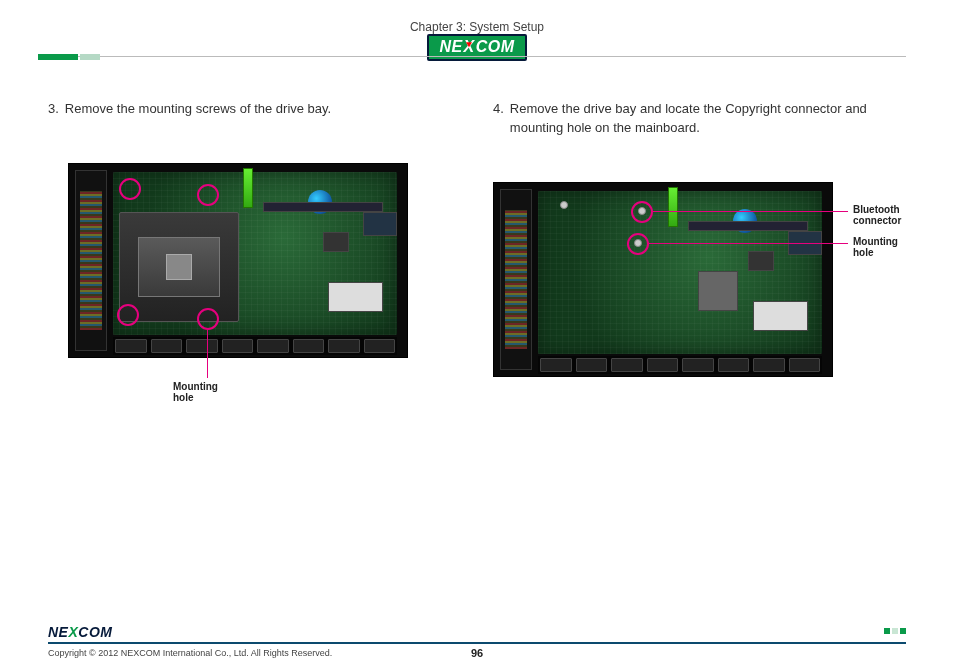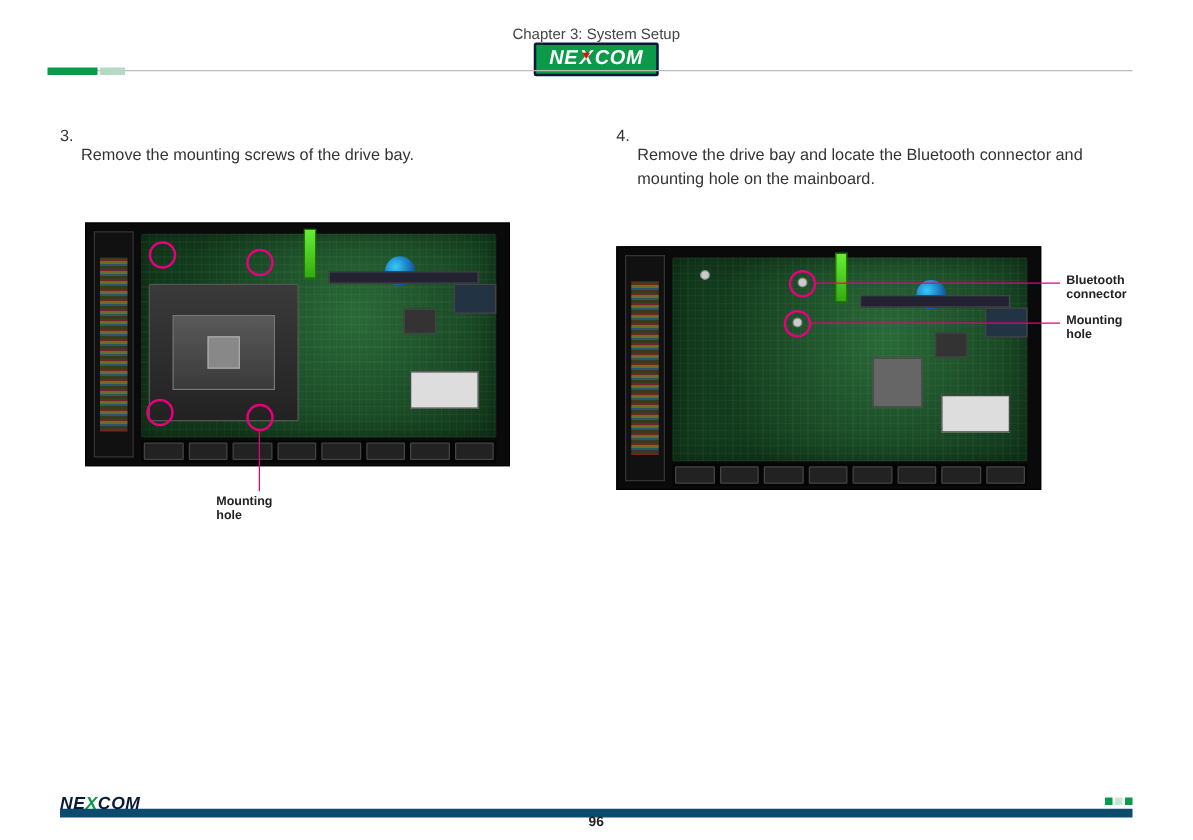--- a/index.html
+++ b/index.html
@@ -93,21 +93,21 @@
   .step-text {
     font-size: 13px;
     font-weight: 300;
     color: #333;
     line-height: 1.45;
     margin-bottom: 32px;
     display: flex;
     gap: 6px;
   }
   .step-num { white-space: nowrap; }
-  .step-body { flex: 1; margin-top: 15px; }
+  .step-body { flex: 1; }
 
   .figure-wrap {
     position: relative;
     margin-left: 20px;
     margin-top: 44px;
   }
   .board {
     width: 340px;
     height: 195px;
     position: relative;
@@ -211,21 +211,21 @@
     position:absolute;
     font-size:10px;
     font-weight:700;
     color:#222;
     line-height:1.15;
   }
 
   
   .footer {
     position:absolute; left:48px; right:48px; bottom:14px;
-    border-top:7px solid #0c4a6e;
+    border-top:2px solid #0c4a6e;
     padding-top:4px;
     display:flex;
     align-items:center;
     justify-content:space-between;
     font-size:9px;
     color:#444;
   }
   .footer .logo-sm{
     position:absolute;
     left:0; top:-20px;
@@ -310,21 +310,21 @@
         <div class="lbl" style="left:105px; top:218px; text-align:left;">
           <span>Mounting</span><br>
           <span>hole</span>
         </div>
       </div>
     </div>
 
     <div class="col">
       <div class="step-text">
         <span class="step-num">4.</span>
-        <span class="step-body">Remove the drive bay and locate the Bluetooth connector and mounting hole on the mainboard.</span>
+        <span class="step-body">Remove the drive bay and locate the Copyright connector and mounting hole on the mainboard.</span>
       </div>
 
       <div class="figure-wrap" style="margin-left:0;">
         <div class="board">
           <div class="left-rail"></div>
           <div class="pcb">
             <div class="coin-cell"></div>
             <div class="green-stick"></div>
             <div class="chip long"></div>
             <div class="chip sm1"></div>
@@ -368,15 +368,16 @@
 
   <div class="footer">
     <div class="logo-sm">
       <span>NE</span><span class="e">X</span><span>COM</span>
     </div>
     <div class="footer-corner">
       <span></span>
         <span class="d"></span>
         <span></span>
     </div>
+    <span>Copyright © 2012 NEXCOM International Co., Ltd. All Rights Reserved.</span>
     <span class="footer-pg">96</span>
   </div>
 </div>
 
 </body></html>

